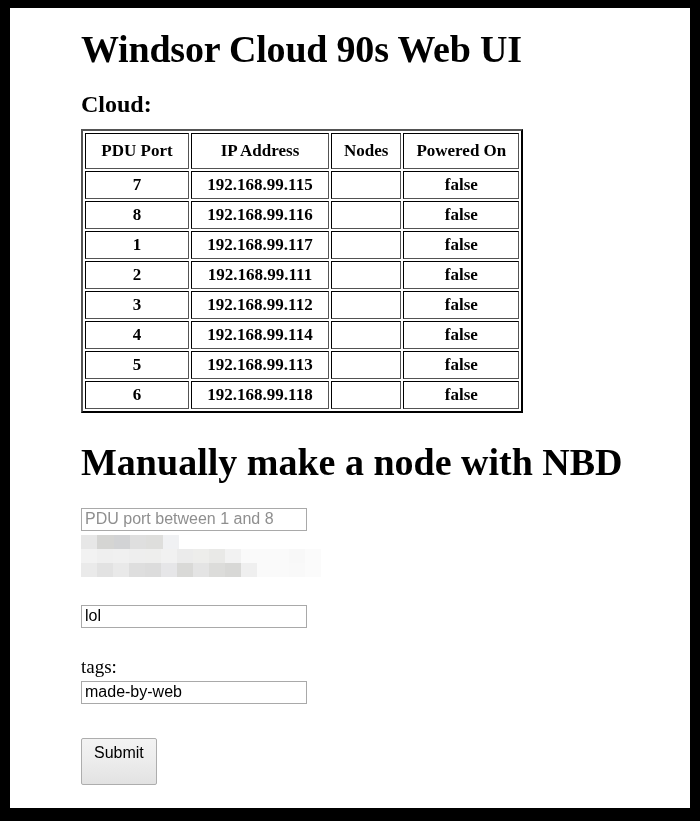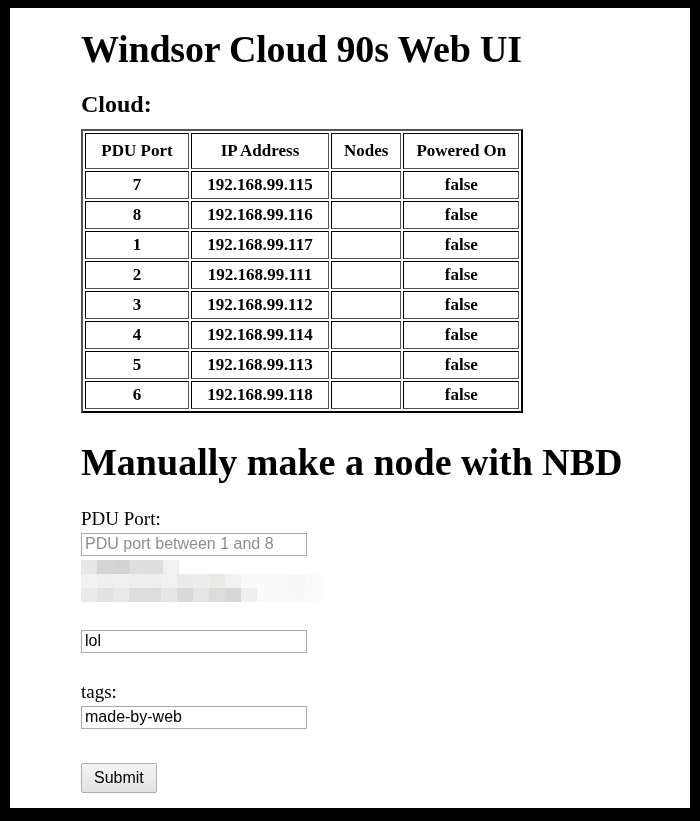--- a/index.html
+++ b/index.html
@@ -142,21 +142,21 @@
   }
   .redaction .mos {
     display: block;
     height: 100%;
   }
 
   button.submit-btn {
     font-family: "Liberation Sans", "DejaVu Sans", sans-serif;
     font-size: 16px;
     color: #000000;
-    padding: 4px 12px 5px 12px;
+    padding: 4px 12px 22px 12px;
     border: 1px solid #adadad;
     border-radius: 2px;
     background: linear-gradient(to bottom, #f3f3f3 0%, #ececec 50%, #e2e2e2 100%);
     margin-top: 30px;
     cursor: pointer;
     line-height: 19px;
   }
 </style>
 </head>
 <body>
@@ -228,21 +228,20 @@
               <td class="col-power">false</td>
             </tr>
           </tbody>
       </table>
 
       <h2 class="form-title">Manually make a node with NBD</h2>
 
       <form>
 
         <div class="field-group">
-          <label class="field-label">PDU Port:</label>
           <input class="text-input" type="text" placeholder="PDU port between 1 and 8" style="">
           <div class="redaction" id="redaction-block">
               <div class="mos-row">
                 <span class="mos" style="width: 16.3333px; background: rgb(231, 231, 231);"></span>
                 <span class="mos" style="width: 16.3333px; background: rgb(213, 213, 211);"></span>
                 <span class="mos" style="width: 16.3333px; background: rgb(210, 211, 213);"></span>
                 <span class="mos" style="width: 16.3333px; background: rgb(223, 223, 223);"></span>
                 <span class="mos" style="width: 16.3333px; background: rgb(222, 222, 220);"></span>
                 <span class="mos" style="width: 16.3333px; background: rgb(240, 241, 243);"></span>
               </div>

